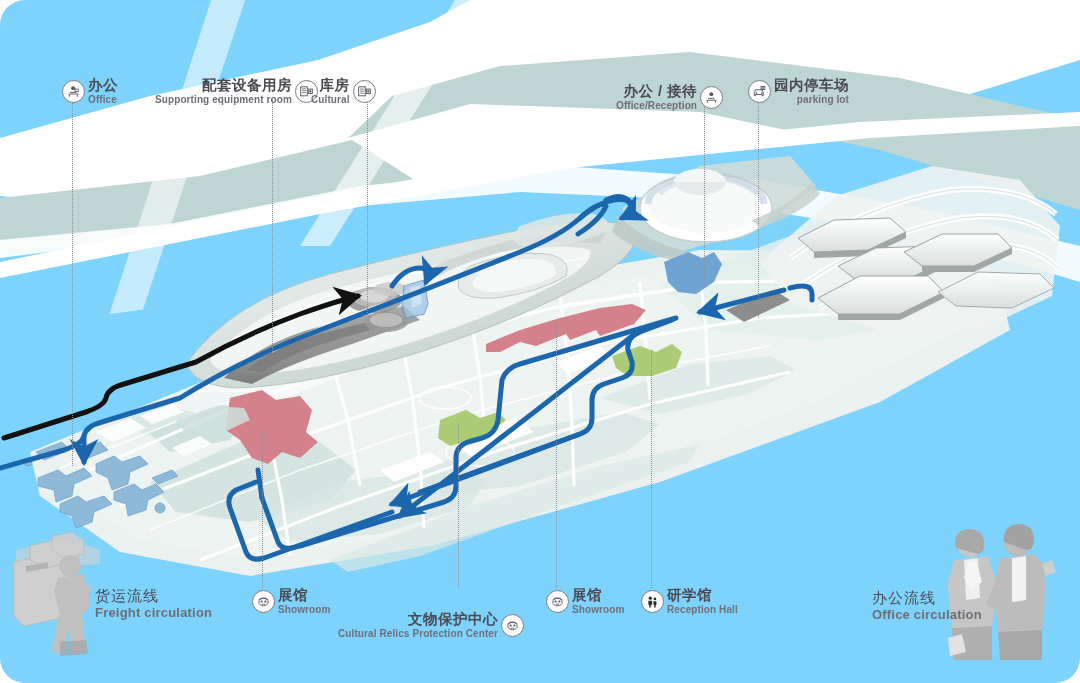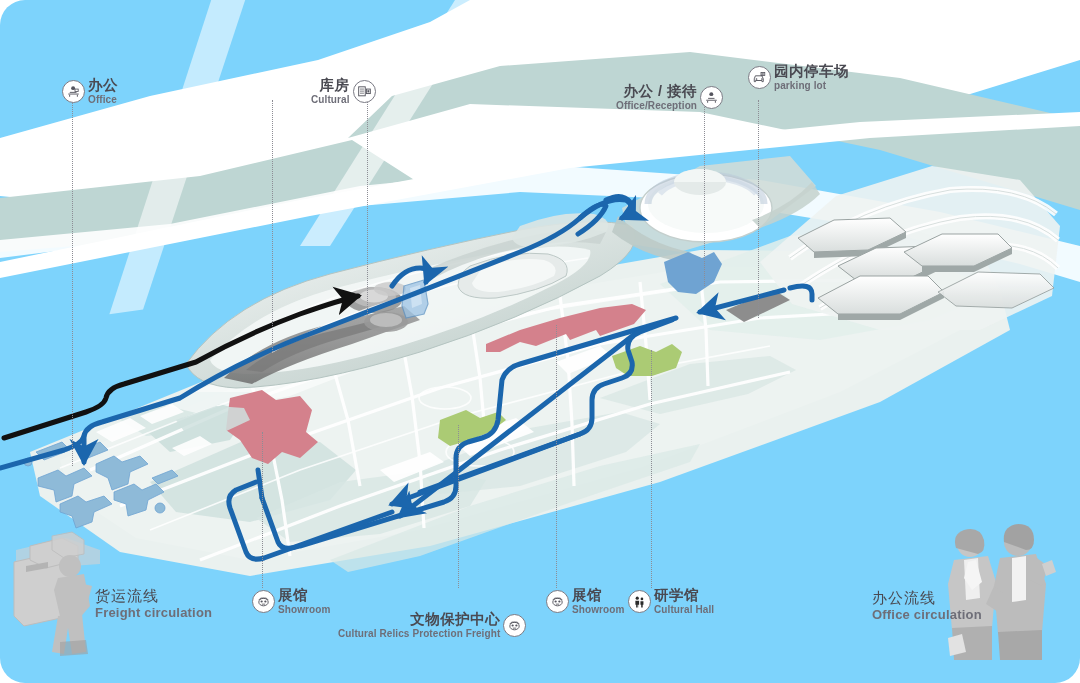--- a/index.html
+++ b/index.html
@@ -355,20 +355,34 @@
         <path d="M3.4 11.4h1v2.3h-1zM11.6 11.4h1v2.3h-1z" fill="#55555e"></path>
         <rect x="9.6" y="5.4" width="3.4" height="2.6" fill="none" stroke="#55555e" stroke-width="0.9"></rect>
       </svg>
     </span>
     <span class="cl-txt">
       <span class="cl-cn">办公</span>
       <span class="cl-en">Office</span>
     </span>
   </div>
 
+  <div class="callout rev" style="left:155px;top:78px;">
+    <span class="cl-ico">
+      <svg width="15" height="15" viewBox="0 0 16 16">
+        <rect x="1.8" y="3" width="7" height="9.6" fill="none" stroke="#55555e" stroke-width="1"></rect>
+        <path d="M3.2 5.2h4.2M3.2 7.2h4.2M3.2 9.2h4.2" stroke="#55555e" stroke-width="0.8"></path>
+        <rect x="10" y="5.4" width="4.2" height="4.8" fill="none" stroke="#55555e" stroke-width="1"></rect>
+        <rect x="11.1" y="6.6" width="2" height="2.4" fill="#55555e"></rect>
+      </svg>
+    </span>
+    <span class="cl-txt">
+      <span class="cl-cn">配套设备用房</span>
+      <span class="cl-en">Supporting equipment room</span>
+    </span>
+  </div>
 
   <div class="callout rev" style="left:311px;top:78px;">
     <span class="cl-ico">
       <svg width="15" height="15" viewBox="0 0 16 16">
         <rect x="1.8" y="3" width="7" height="9.6" fill="none" stroke="#55555e" stroke-width="1"></rect>
         <path d="M3.2 5.4h4.2M3.2 7.6h4.2M3.2 9.8h4.2" stroke="#55555e" stroke-width="0.8"></path>
         <rect x="10" y="5.4" width="4.2" height="4.8" fill="none" stroke="#55555e" stroke-width="1"></rect>
         <rect x="11.1" y="6.6" width="2" height="2.4" fill="#55555e"></rect>
       </svg>
     </span>
@@ -386,21 +400,21 @@
         <path d="M2.4 10.4h11.2v1H2.4z" fill="#55555e"></path>
         <path d="M3.4 11.6h1v2.1h-1zM11.6 11.6h1v2.1h-1z" fill="#55555e"></path>
       </svg>
     </span>
     <span class="cl-txt">
       <span class="cl-cn">办公 / 接待</span>
       <span class="cl-en">Office/Reception</span>
     </span>
   </div>
 
-  <div class="callout" style="left:748px;top:64px;">
+  <div class="callout" style="left:748px;top:78px;text-align:right;">
     <span class="cl-ico">
       <svg width="15" height="15" viewBox="0 0 16 16">
         <path d="M2.4 9.4 L3.6 6.2 h7 l1.4 3.2 v3h-1.4v-1.2H3.8v1.2H2.4z" fill="none" stroke="#55555e" stroke-width="1"></path>
         <circle cx="4.8" cy="9.6" r="0.9" fill="#55555e"></circle>
         <circle cx="10.6" cy="9.6" r="0.9" fill="#55555e"></circle>
         <rect x="9.6" y="2.6" width="4" height="3.2" fill="none" stroke="#55555e" stroke-width="0.9"></rect>
         <path d="M10.6 5.4V3.6h1.2a0.7 0.7 0 0 1 0 1.4h-1.2" stroke="#55555e" stroke-width="0.7" fill="none"></path>
       </svg>
     </span>
     <span class="cl-txt">
@@ -430,53 +444,53 @@
       <svg width="15" height="15" viewBox="0 0 16 16">
         <ellipse cx="8" cy="8.6" rx="5" ry="4" fill="none" stroke="#55555e" stroke-width="1"></ellipse>
         <path d="M3 6.4 L5 4.4 L11 4.4 L13 6.4" fill="none" stroke="#55555e" stroke-width="1"></path>
         <ellipse cx="6" cy="8" rx="1.2" ry="1" fill="#55555e"></ellipse>
         <ellipse cx="10" cy="8" rx="1.2" ry="1" fill="#55555e"></ellipse>
         <path d="M6.2 10.8h3.6" stroke="#55555e" stroke-width="0.9"></path>
       </svg>
     </span>
     <span class="cl-txt">
       <span class="cl-cn">文物保护中心</span>
-      <span class="cl-en">Cultural Relics Protection Freight</span>
+      <span class="cl-en">Cultural Relics Protection Center</span>
     </span>
   </div>
 
   <div class="callout" style="left:546px;top:588px;">
     <span class="cl-ico">
       <svg width="15" height="15" viewBox="0 0 16 16">
         <ellipse cx="8" cy="8.6" rx="5" ry="4" fill="none" stroke="#55555e" stroke-width="1"></ellipse>
         <path d="M3 6.4 L5 4.4 L11 4.4 L13 6.4" fill="none" stroke="#55555e" stroke-width="1"></path>
         <ellipse cx="6" cy="8" rx="1.2" ry="1" fill="#55555e"></ellipse>
         <ellipse cx="10" cy="8" rx="1.2" ry="1" fill="#55555e"></ellipse>
         <path d="M6.2 10.8h3.6" stroke="#55555e" stroke-width="0.9"></path>
       </svg>
     </span>
     <span class="cl-txt">
       <span class="cl-cn">展馆</span>
       <span class="cl-en">Showroom</span>
     </span>
   </div>
 
-  <div class="callout" style="left:628px;top:588px;">
+  <div class="callout" style="left:641px;top:588px;">
     <span class="cl-ico">
       <svg width="15" height="15" viewBox="0 0 16 16">
         <circle cx="16" cy="16" r="0"></circle>
         <circle cx="5.6" cy="4.4" r="1.7" fill="#2b2b2b"></circle>
         <path d="M3.6 7.2h4v4.2h-1v3h-.9v-3h-.4v3h-.9v-3h-.8z" fill="#2b2b2b"></path>
         <circle cx="10.6" cy="5.2" r="1.4" fill="#2b2b2b"></circle>
         <path d="M9 7.8h3.2v3.6h-.8v3h-.8v-3h-.2v3h-.8v-3H9z" fill="#2b2b2b"></path>
       </svg>
     </span>
     <span class="cl-txt">
       <span class="cl-cn">研学馆</span>
-      <span class="cl-en">Cultural Hall</span>
+      <span class="cl-en">Reception Hall</span>
     </span>
   </div>
 
   <div class="legend" style="left:95px;top:588px;">
     <div class="lg-cn">货运流线</div>
     <div class="lg-en">Freight circulation</div>
   </div>
 
   <div class="legend" style="left:872px;top:590px;">
     <div class="lg-cn">办公流线</div>

